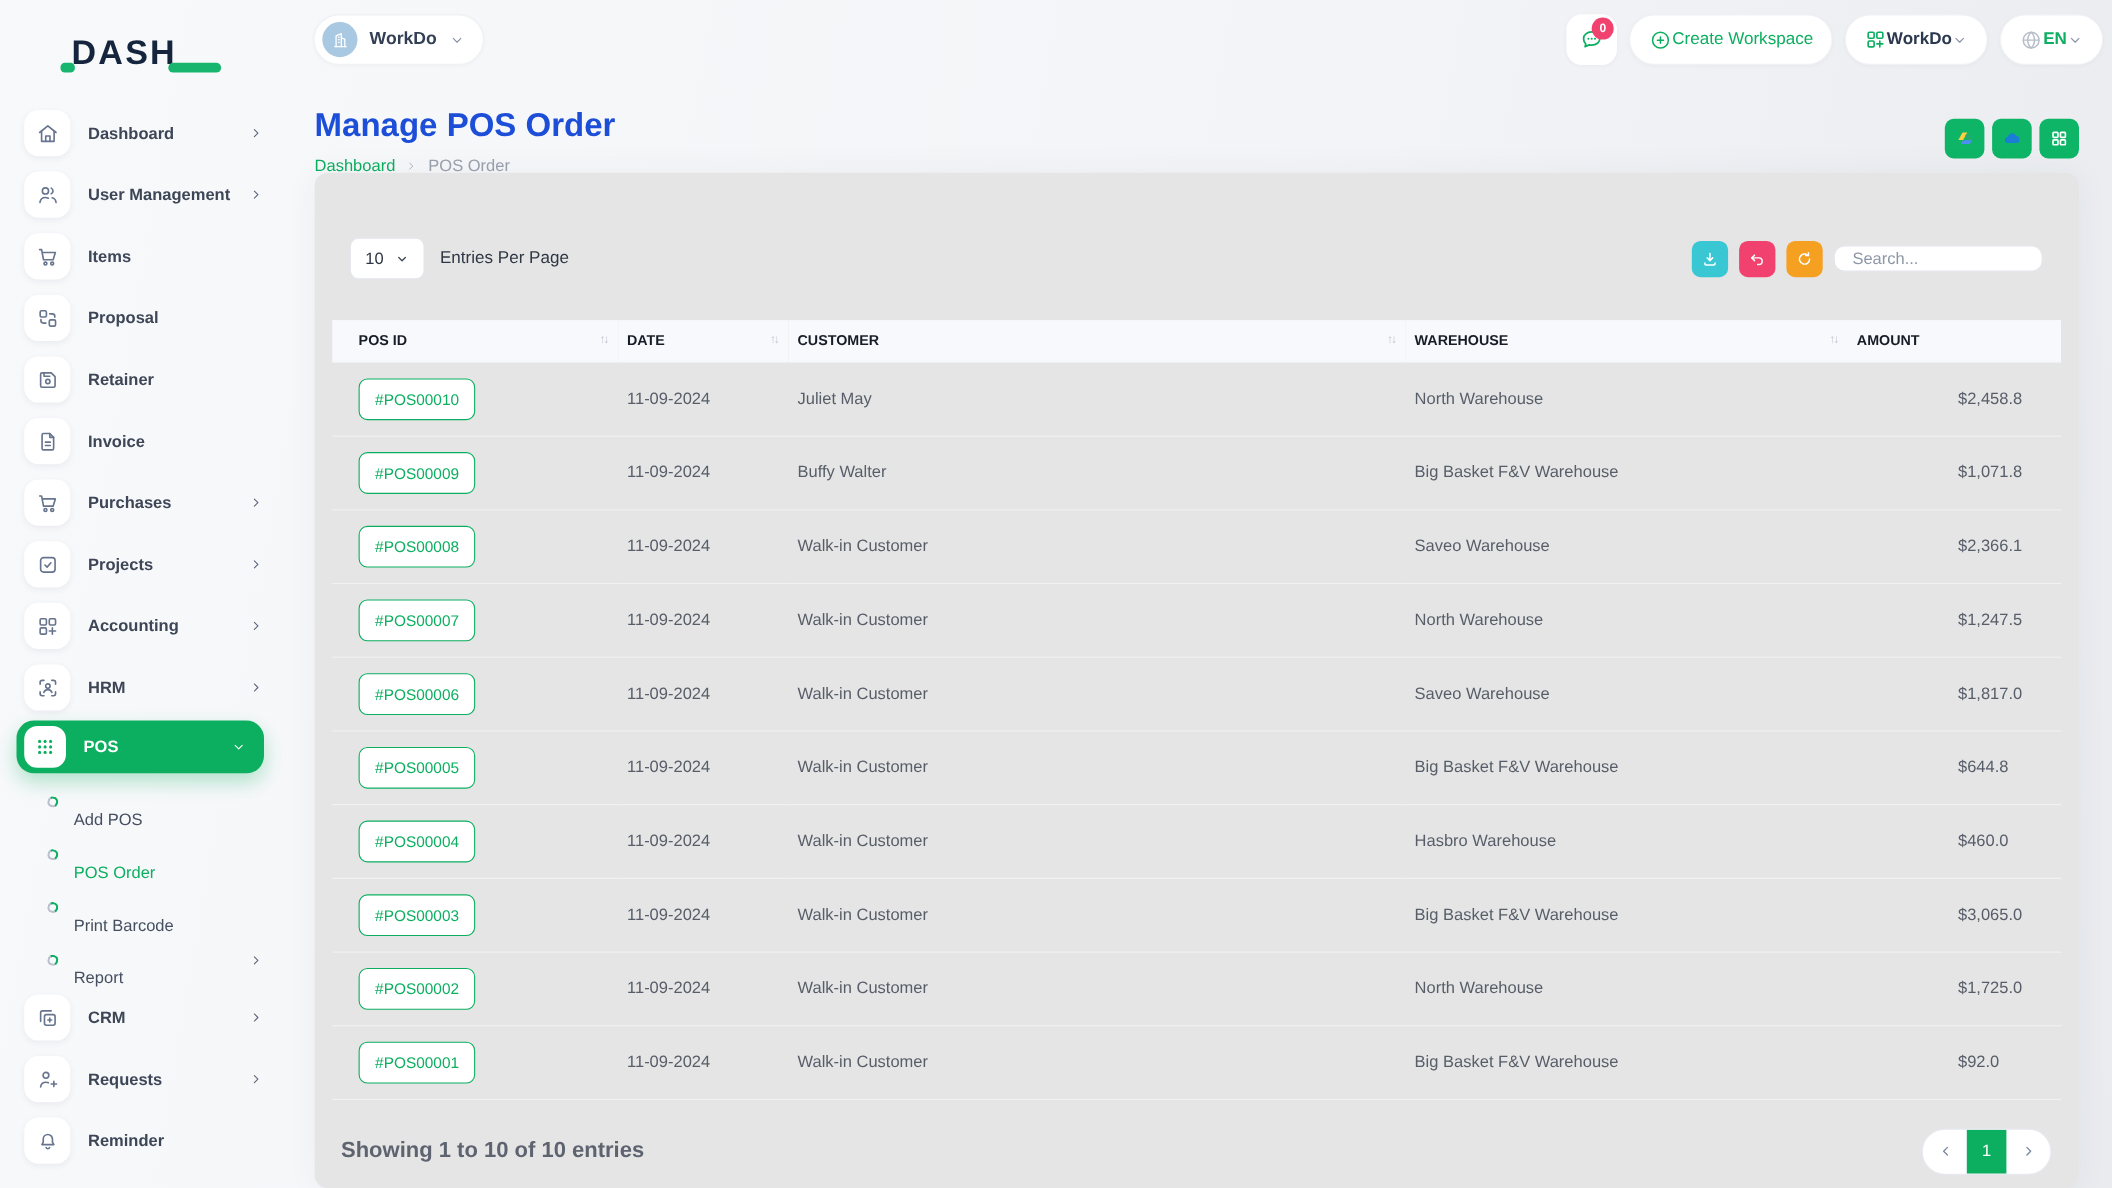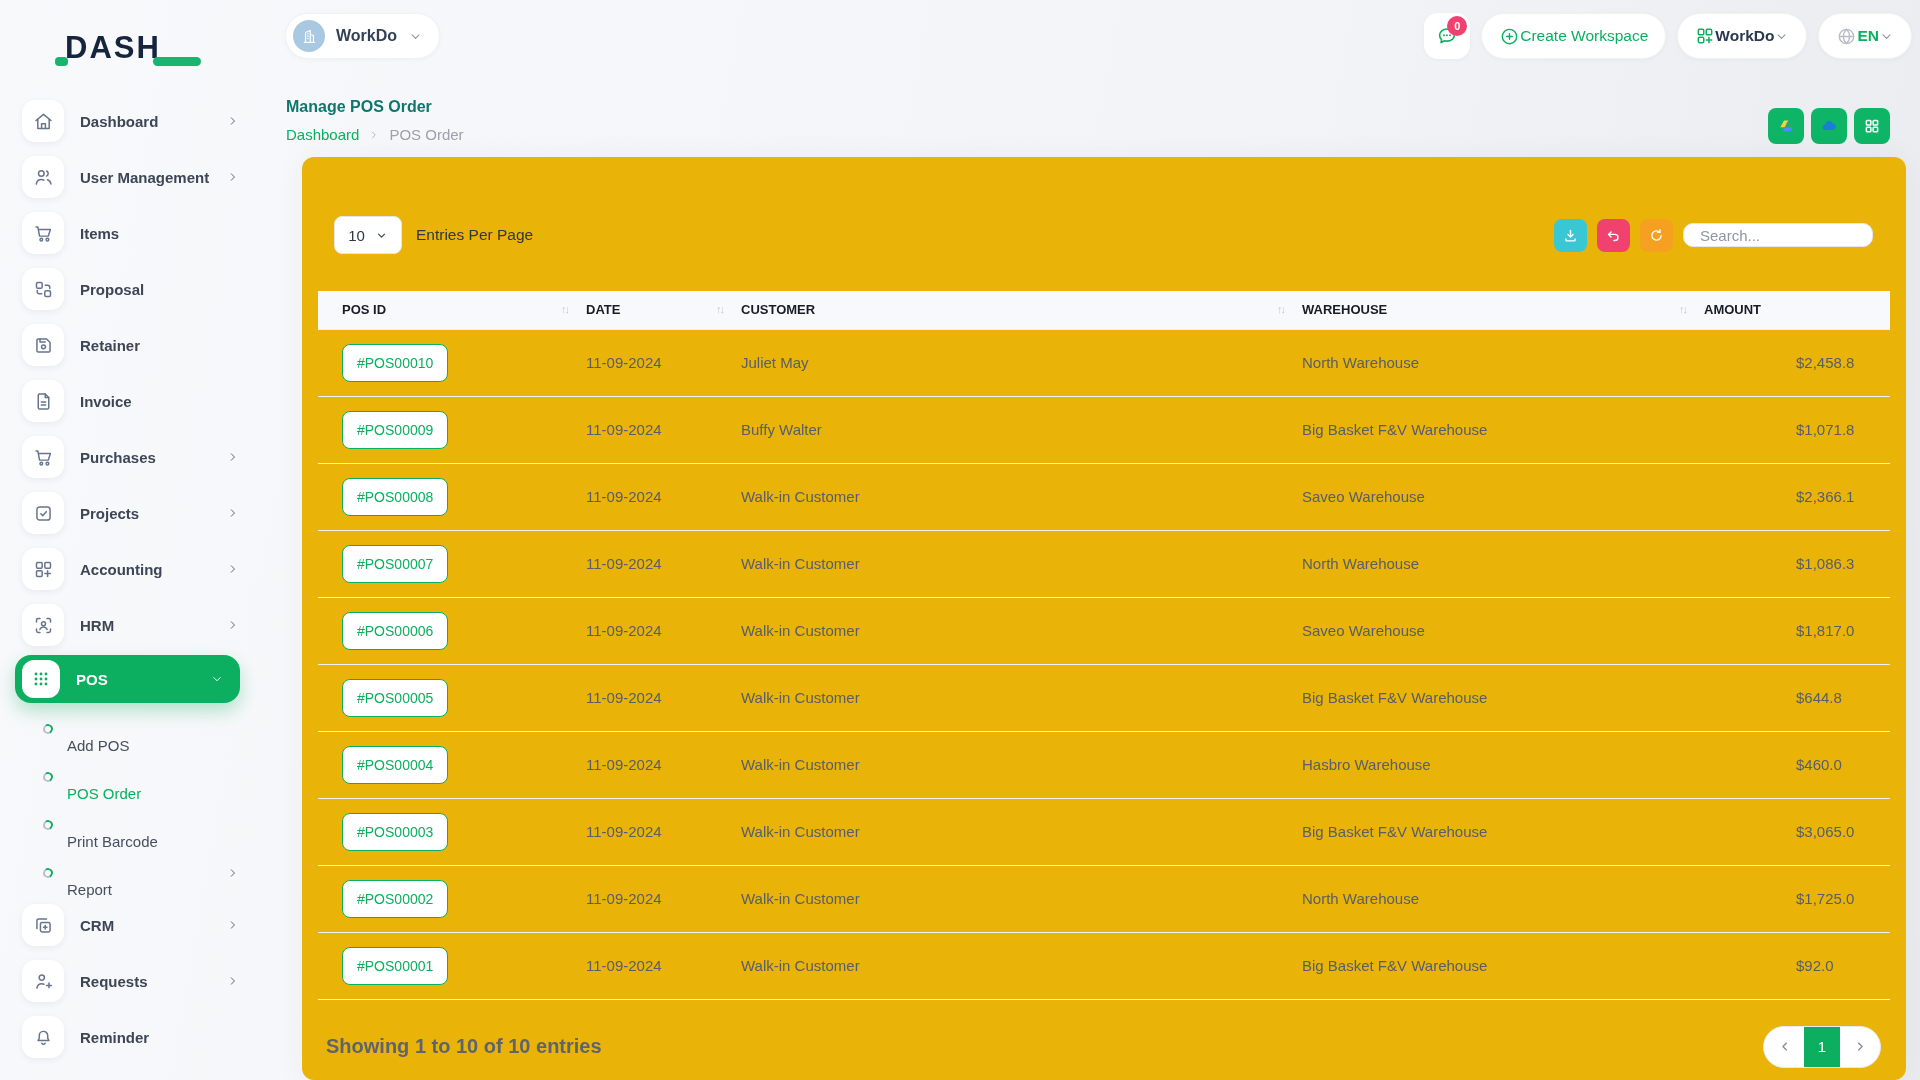--- a/index.html
+++ b/index.html
@@ -47,29 +47,29 @@
   .nav-sub { height:48px; display:flex; align-items:center; gap:14px; padding:0 20px 0 43px; cursor:pointer; }
   .sub-bullet { width:10px; height:10px; border-radius:50%; border:2px solid #b9c0cc;
     border-top-color:#0caf60; border-right-color:#0caf60; transform:rotate(15deg); flex:0 0 auto; }
   .sub-label { flex:1; font-size:15px; font-weight:500; color:#454f60;margin-top:33px; }
   .nav-sub.active .sub-label { color:#0caf60; }
   .nav-sub .nav-chev { color:#59637a; }
 
   
   .main { position:absolute; left:286px; top:85px; width:1604px; height:995px; }
   .page-head { display:flex; justify-content:space-between; align-items:flex-start; padding-top:13px; }
-  .page-title { font-size:16px; font-weight:700; color:#0f766e; }
+  .page-title { font-size:30px; font-weight:700; color:#1d4ed8; }
   .breadcrumb { margin-top:10px; display:flex; align-items:center; gap:9px; font-size:15px; }
   .bc-home { color:#0caf60; cursor:pointer; }
   .bc-sep { color:#a7adb9; }
   .bc-current { color:#9ba1ad; }
   .quick-actions { display:flex; gap:7px; margin-top:10px; }
   .qa-btn { width:36px; height:36px; border-radius:8px; background:#0fb567; display:flex; align-items:center; justify-content:center; cursor:pointer; }
 
-  .card { position:absolute; left:16px; top:72px; width:1604px; height:923px; background:#eab308; border-radius:12px;
+  .card { position:absolute; left:0; top:72px; width:1604px; height:923px; background:#e5e5e5; border-radius:12px;
     box-shadow:0 0 30px rgba(46,60,88,.05); }
   .controls { display:flex; justify-content:space-between; align-items:center; padding:59px 33px 0 32px; }
   .entries { display:flex; align-items:center; gap:14px; }
   .select { width:68px; height:38px; border:1px solid #e3e6ec; border-radius:8px; background:#fff; cursor:pointer;
     display:flex; align-items:center; justify-content:center; gap:10px; font-size:15px; color:#2f3744; }
   .entries-label { font-size:15.5px; color:#2f3744; }
   .right-controls { display:flex; align-items:center; gap:10px; }
   .sq-btn { width:33px; height:33px; border-radius:8px; display:flex; align-items:center; justify-content:center; cursor:pointer; color:#fff; }
   .sq-teal { background:#3ac7d4; } .sq-pink { background:#f1426f; } .sq-orange { background:#f6a021; }
   .search { width:190px; height:24px; border:1px solid #e3e6ec; border-radius:10px; padding:0 16px; font-size:15px;
@@ -490,21 +490,21 @@
             <td>11-09-2024</td>
             <td>Walk-in Customer</td>
             <td>Saveo Warehouse</td>
             <td class="amount">$2,366.1</td>
           </tr>
           <tr>
             <td><button class="pos-badge">#POS00007</button></td>
             <td>11-09-2024</td>
             <td>Walk-in Customer</td>
             <td>North Warehouse</td>
-            <td class="amount">$1,086.3</td>
+            <td class="amount">$1,247.5</td>
           </tr>
           <tr>
             <td><button class="pos-badge">#POS00006</button></td>
             <td>11-09-2024</td>
             <td>Walk-in Customer</td>
             <td>Saveo Warehouse</td>
             <td class="amount">$1,817.0</td>
           </tr>
           <tr>
             <td><button class="pos-badge">#POS00005</button></td>

